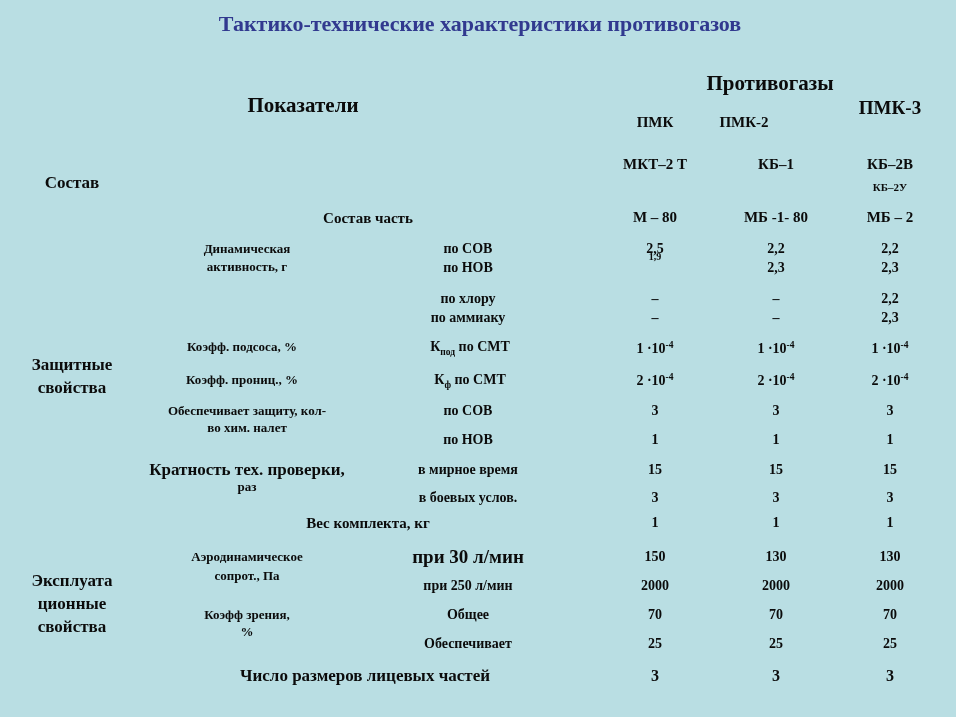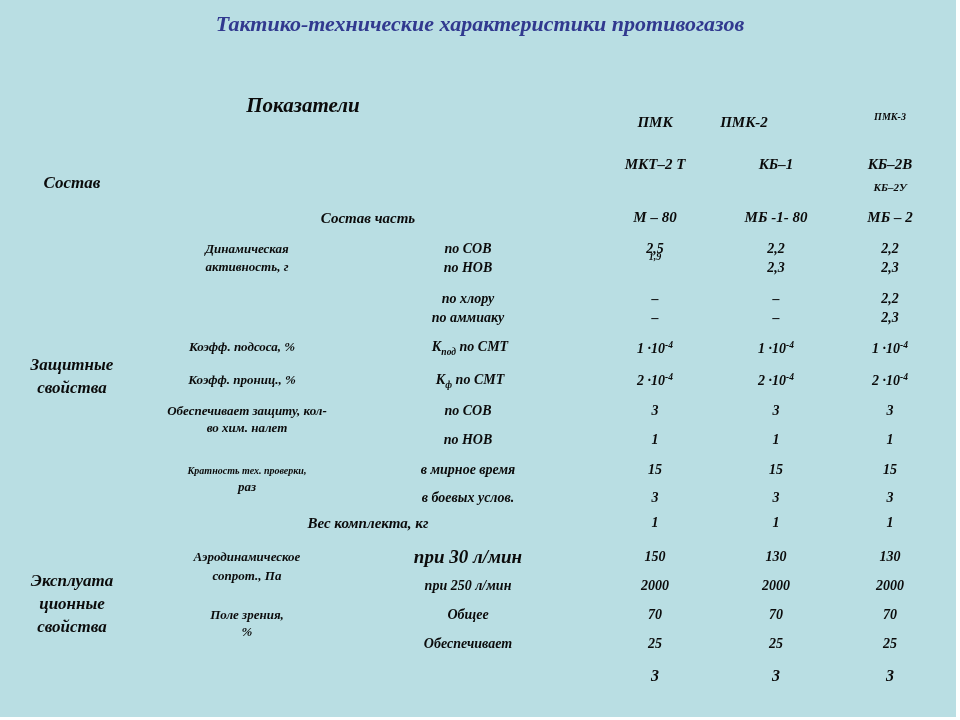--- a/index.html
+++ b/index.html
@@ -5,21 +5,20 @@
   html, body { margin: 0; padding: 0; }
   body { width: 960px; height: 720px; overflow: hidden; }
   .slide {
     position: relative;
     width: 960px;
     height: 720px;
     background: #b9dee3;
     font-family: "Liberation Serif", "DejaVu Serif", serif;
     font-weight: bold;
     color: #0b0b0b;
-    font-style: italic;
   }
   .c {
     position: absolute;
     transform: translate(-50%, -50%);
     white-space: nowrap;
     text-align: center;
     line-height: 1.1;
   }
   .title {
     position: absolute;
@@ -36,23 +35,24 @@
   .edge-bottom { position: absolute; left: 0; bottom: 0; width: 960px; height: 3px; background: #ffffff; }
 </style>
 </head>
 <body>
 
 <div class="slide" style="background: rgb(185, 222, 227); color: rgb(11, 11, 11);">
 
   <div class="title" style="color: rgb(49, 57, 143);">Тактико-технические характеристики противогазов</div>
 
   <div class="c" style="left:303px;top:106px;font-size:21px">Показатели</div>
+  <div class="c" style="left:770px;top:84px;font-size:21px">Противогазы</div>
   <div class="c" style="left:655px;top:122px;font-size:15px">ПМК</div>
   <div class="c" style="left:744px;top:122px;font-size:15px">ПМК-2</div>
-  <div class="c" style="left:890px;top:116px;font-size:10px">ПМК-3</div>
+  <div class="c" style="left:890px;top:108px;font-size:19px">ПМК-3</div>
 
   <div class="c" style="left:72px;top:183px;font-size:17px">Состав</div>
 
   <div class="c" style="left:655px;top:164px;font-size:15px">МКТ–2 Т</div>
   <div class="c" style="left:776px;top:164px;font-size:15px">КБ–1</div>
   <div class="c" style="left:890px;top:164px;font-size:15px">КБ–2В</div>
   <div class="c" style="left:890px;top:187px;font-size:11px">КБ–2У</div>
 
   <div class="c" style="left:368px;top:218px;font-size:15px">Состав часть</div>
   <div class="c" style="left:655px;top:217px;font-size:15px">М – 80</div>
@@ -103,21 +103,21 @@
   <div class="c" style="left:468px;top:411px;font-size:14px">по СОВ</div>
   <div class="c" style="left:655px;top:411px;font-size:14px">3</div>
   <div class="c" style="left:776px;top:411px;font-size:14px">3</div>
   <div class="c" style="left:890px;top:411px;font-size:14px">3</div>
 
   <div class="c" style="left:468px;top:440px;font-size:14px">по НОВ</div>
   <div class="c" style="left:655px;top:440px;font-size:14px">1</div>
   <div class="c" style="left:776px;top:440px;font-size:14px">1</div>
   <div class="c" style="left:890px;top:440px;font-size:14px">1</div>
 
-  <div class="c" style="left:247px;top:470px;font-size:10px">Кратность тех. проверки,</div>
+  <div class="c" style="left:247px;top:470px;font-size:17px">Кратность тех. проверки,</div>
   <div class="c" style="left:247px;top:487px;font-size:13px">раз</div>
 
   <div class="c" style="left:468px;top:470px;font-size:14px">в мирное время</div>
   <div class="c" style="left:655px;top:470px;font-size:14px">15</div>
   <div class="c" style="left:776px;top:470px;font-size:14px">15</div>
   <div class="c" style="left:890px;top:470px;font-size:14px">15</div>
 
   <div class="c" style="left:468px;top:498px;font-size:14px">в боевых услов.</div>
   <div class="c" style="left:655px;top:498px;font-size:14px">3</div>
   <div class="c" style="left:776px;top:498px;font-size:14px">3</div>
@@ -138,32 +138,33 @@
   <div class="c" style="left:468px;top:557px;font-size:19px">при 30 л/мин</div>
   <div class="c" style="left:655px;top:557px;font-size:14px">150</div>
   <div class="c" style="left:776px;top:557px;font-size:14px">130</div>
   <div class="c" style="left:890px;top:557px;font-size:14px">130</div>
 
   <div class="c" style="left:468px;top:586px;font-size:14px">при 250 л/мин</div>
   <div class="c" style="left:655px;top:586px;font-size:14px">2000</div>
   <div class="c" style="left:776px;top:586px;font-size:14px">2000</div>
   <div class="c" style="left:890px;top:586px;font-size:14px">2000</div>
 
-  <div class="c" style="left:247px;top:615px;font-size:13px">Поле зрения,</div>
+  <div class="c" style="left:247px;top:615px;font-size:13px">Коэфф зрения,</div>
   <div class="c" style="left:247px;top:632px;font-size:13px">%</div>
 
   <div class="c" style="left:468px;top:615px;font-size:14px">Общее</div>
   <div class="c" style="left:655px;top:615px;font-size:14px">70</div>
   <div class="c" style="left:776px;top:615px;font-size:14px">70</div>
   <div class="c" style="left:890px;top:615px;font-size:14px">70</div>
 
   <div class="c" style="left:468px;top:644px;font-size:14px">Обеспечивает</div>
   <div class="c" style="left:655px;top:644px;font-size:14px">25</div>
   <div class="c" style="left:776px;top:644px;font-size:14px">25</div>
   <div class="c" style="left:890px;top:644px;font-size:14px">25</div>
 
+  <div class="c" style="left:365px;top:676px;font-size:17px">Число размеров лицевых частей</div>
   <div class="c" style="left:655px;top:676px;font-size:16px">3</div>
   <div class="c" style="left:776px;top:676px;font-size:16px">3</div>
   <div class="c" style="left:890px;top:676px;font-size:16px">3</div>
 
   <div class="edge-right"></div>
   <div class="edge-bottom"></div>
 </div>
 
 </body></html>

